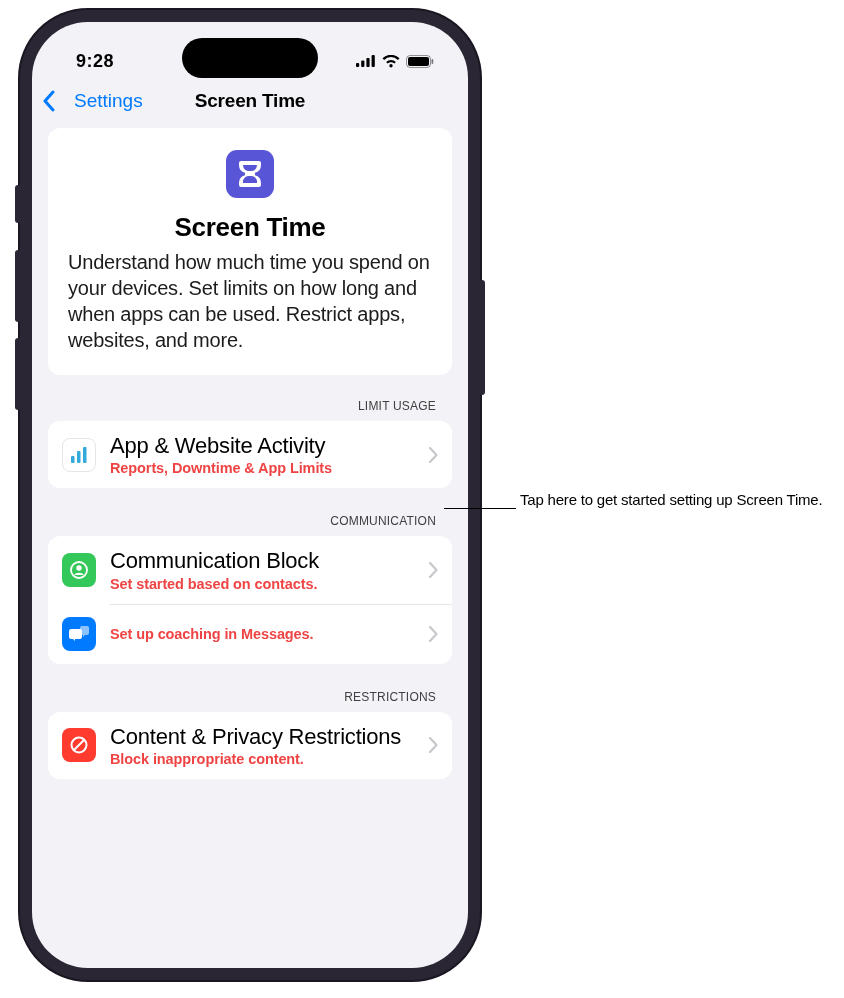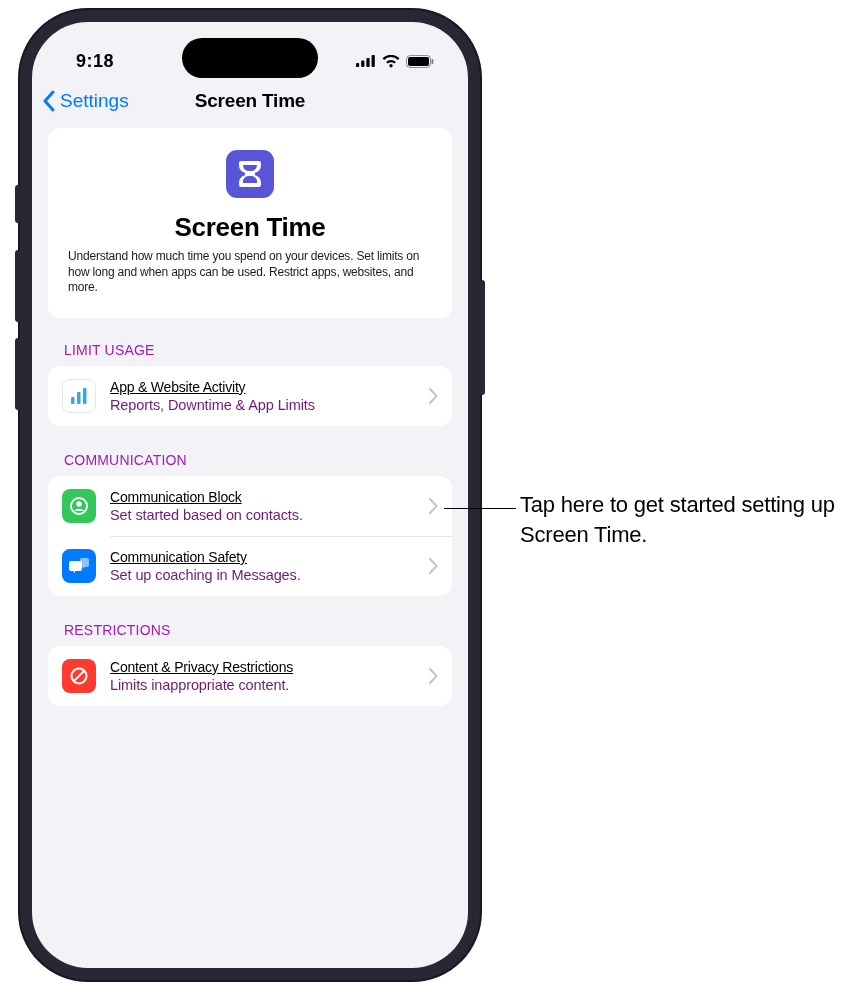--- a/index.html
+++ b/index.html
@@ -77,21 +77,21 @@
       align-items: center;
       padding: 4px 10px 12px;
       position: relative;
       height: 46px;
     }
     .back-button {
       display: flex;
       align-items: flex-start;
       color: #007aff;
       font-size: 19px;
-      gap: 4px;
+      gap: 18px;
     }
     .nav-title {
       position: absolute;
       left: 50%;
       transform: translateX(-50%);
       font-size: 19px;
       font-weight: 600;
       letter-spacing: -0.2px;
     }
     .content {
@@ -114,31 +114,32 @@
       margin: 0 auto 14px;
     }
     .hero-title {
       text-align: center;
       font-size: 26px;
       font-weight: 700;
       margin-bottom: 6px;
       letter-spacing: -0.3px;
     }
     .hero-desc {
-      font-size: 12px;
+      font-size: 20px;
       line-height: 1.3;
       color: #1c1c1e;
       letter-spacing: -0.2px;
     }
     .section-header {
-      font-size: 14px;
-      color: #a21caf;
+      font-size: 12px;
+      color: #404040;
       text-transform: uppercase;
       padding: 0 16px 8px;
       letter-spacing: 0.2px;
+      text-align: right;
     }
     .list-group {
       background: #fff;
       border-radius: 12px;
       margin-bottom: 26px;
     }
     .list-row {
       display: flex;
       align-items: center;
       padding: 8px 14px 8px 14px;
@@ -162,41 +163,41 @@
       align-items: center;
       justify-content: center;
       margin-right: 14px;
       flex-shrink: 0;
     }
     .row-text {
       flex: 1;
       padding: 4px 0;
     }
     .row-title {
-      font-size: 14px;
+      font-size: 22px;
       letter-spacing: -0.2px;
       color: #000;
       line-height: 1.2;
-      text-decoration: underline;
     }
     .row-subtitle {
       font-size: 14.5px;
-      color: #701a75;
+      color: #ef4444;
       margin-top: 1px;
       letter-spacing: -0.1px;
+      font-weight: bold;
     }
     .chevron {
       color: #c7c7cc;
       flex-shrink: 0;
     }
     .callout {
       position: absolute;
       left: 520px;
       top: 490px;
-      font-size: 22px;
+      font-size: 15px;
       line-height: 1.35;
       letter-spacing: -0.2px;
     }
     .callout-line {
       position: absolute;
       top: 508px;
       left: 444px;
       width: 72px;
       height: 1px;
       background: #000;
@@ -212,21 +213,21 @@
 <div class="phone-frame">
   <div class="side-button side-left-1"></div>
   <div class="side-button side-left-2"></div>
   <div class="side-button side-left-3"></div>
   <div class="side-button side-right"></div>
 
   <div class="screen">
     <div class="notch"></div>
 
     <div class="status-bar">
-      <span class="status-time">9:18</span>
+      <span class="status-time">9:28</span>
       <div class="status-icons">
         <svg width="20" height="12" viewBox="0 0 20 12">
             <rect x="0" y="8" width="3.2" height="4" rx="1" fill="#000"></rect>
             <rect x="5.2" y="5.5" width="3.2" height="6.5" rx="1" fill="#000"></rect>
             <rect x="10.4" y="3" width="3.2" height="9" rx="1" fill="#000"></rect>
             <rect x="15.6" y="0" width="3.2" height="12" rx="1" fill="#000"></rect>
           </svg>
         <svg width="18" height="13" viewBox="0 0 18 13">
             <path d="M9 12.5 a1.7 1.7 0 1 0 0-3.4 a1.7 1.7 0 0 0 0 3.4 M4.1 6.9 a7 7 0 0 1 9.8 0 l-1.6 1.6 a4.7 4.7 0 0 0-6.6 0 z M0.5 3.3 a12 12 0 0 1 17 0 l-1.6 1.6 a9.7 9.7 0 0 0-13.8 0 z" fill="#000"></path>
           </svg>
@@ -300,41 +301,40 @@
             </svg>
         </div>
         <div class="list-row">
           <div class="row-icon ic-blue">
             <svg width="22" height="20" viewBox="0 0 22 20">
                 <path d="M14 2 h5 a2 2 0 0 1 2 2 v5 a2 2 0 0 1-2 2 h-2 l-2 2 v-2 h-1 a2 2 0 0 1-2-2 V4 a2 2 0 0 1 2-2" fill="#fff" opacity="0.55"></path>
                 <path d="M3 5 h9 a2 2 0 0 1 2 2 v6 a2 2 0 0 1-2 2 h-5 v2 l-2-2 H3 a2 2 0 0 1-2-2 V7 a2 2 0 0 1 2-2" fill="#fff"></path>
               </svg>
           </div>
           <div class="row-text">
-            <div class="row-title">Communication Safety</div>
             <div class="row-subtitle">Set up coaching in Messages.</div>
           </div>
           <svg class="chevron" width="9" height="16" viewBox="0 0 9 16">
               <path d="M1 1 L7.5 8 L1 15" stroke="#c7c7cc" stroke-width="2.2" fill="none" stroke-linecap="round" stroke-linejoin="round"></path>
             </svg>
         </div>
       </div>
 
       <div class="section-header">RESTRICTIONS</div>
       <div class="list-group">
         <div class="list-row">
           <div class="row-icon ic-red">
             <svg width="20" height="20" viewBox="0 0 20 20">
                 <circle cx="10" cy="10" r="7.5" fill="none" stroke="#fff" stroke-width="2"></circle>
                 <line x1="5" y1="15" x2="15" y2="5" stroke="#fff" stroke-width="2"></line>
               </svg>
           </div>
           <div class="row-text">
             <div class="row-title">Content &amp; Privacy Restrictions</div>
-            <div class="row-subtitle">Limits inappropriate content.</div>
+            <div class="row-subtitle">Block inappropriate content.</div>
           </div>
           <svg class="chevron" width="9" height="16" viewBox="0 0 9 16">
               <path d="M1 1 L7.5 8 L1 15" stroke="#c7c7cc" stroke-width="2.2" fill="none" stroke-linecap="round" stroke-linejoin="round"></path>
             </svg>
         </div>
       </div>
 
     </div>
   </div>
 </div>

